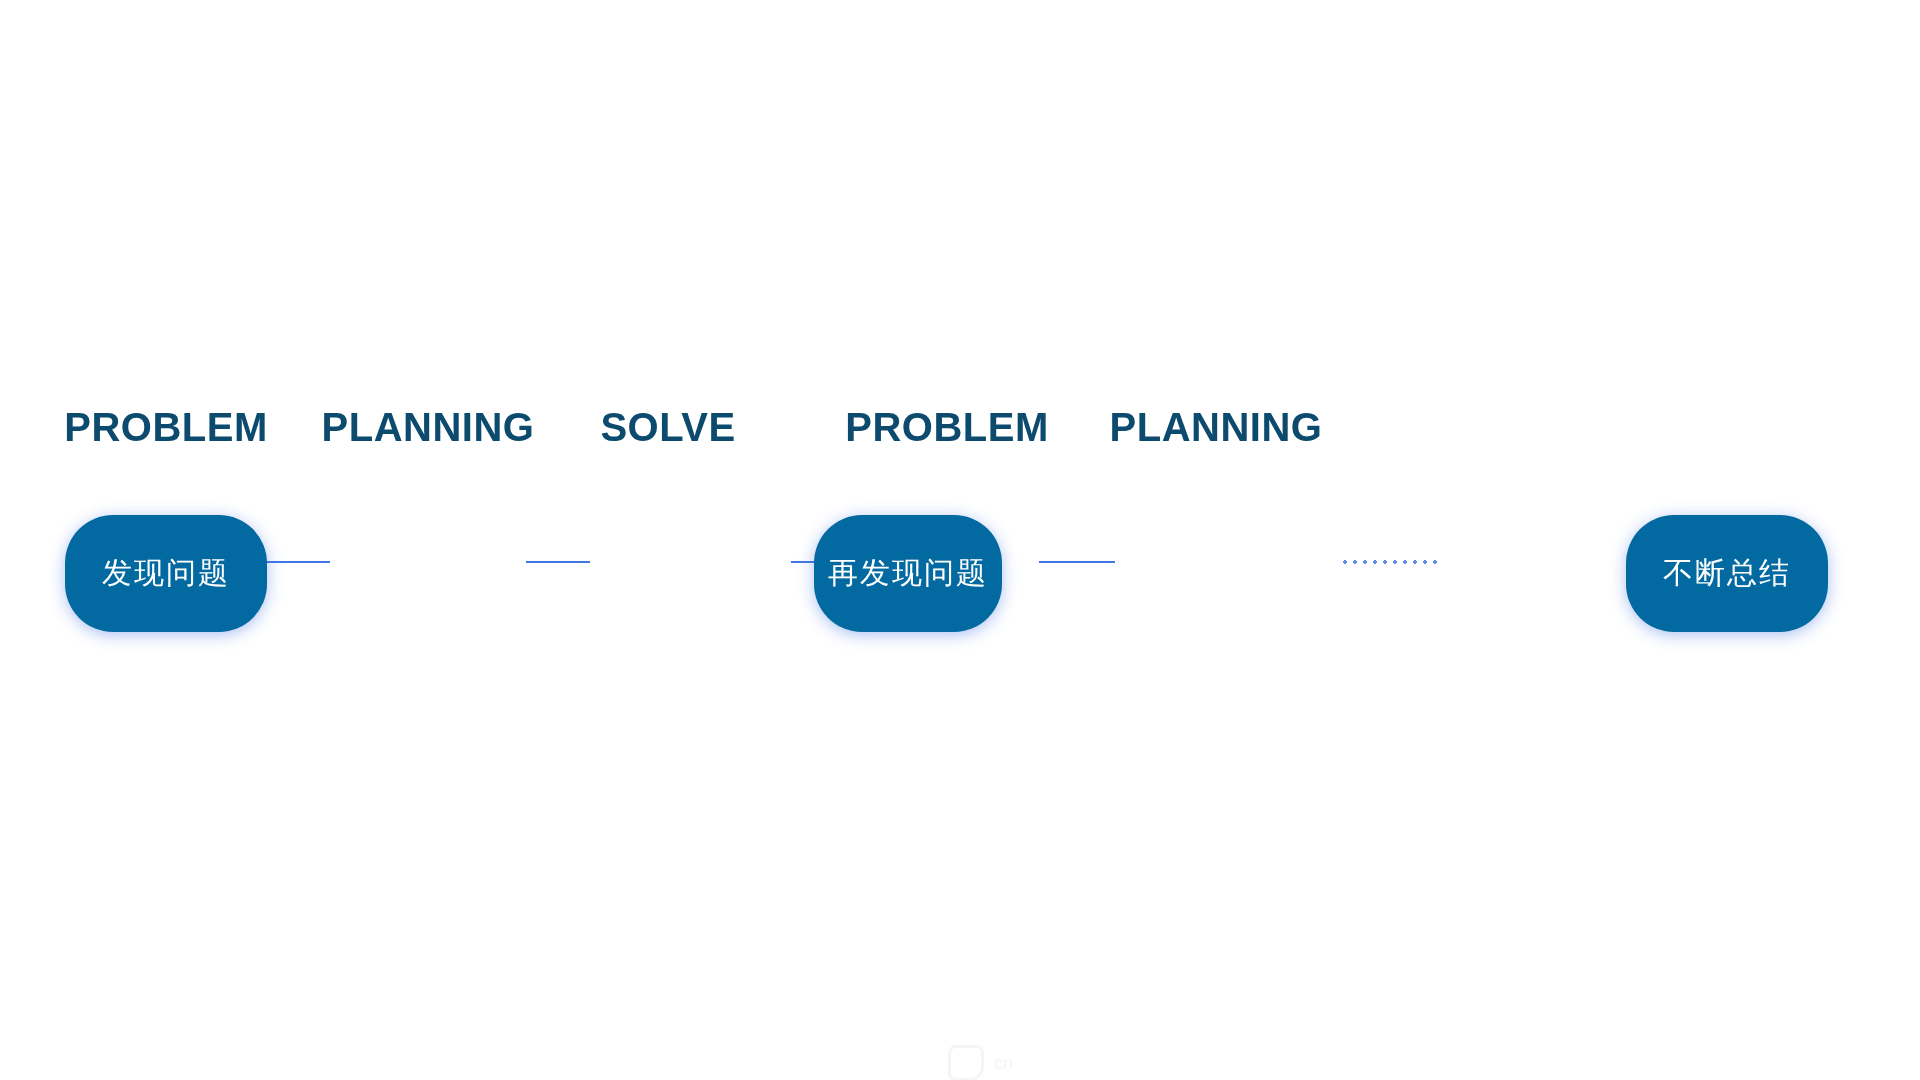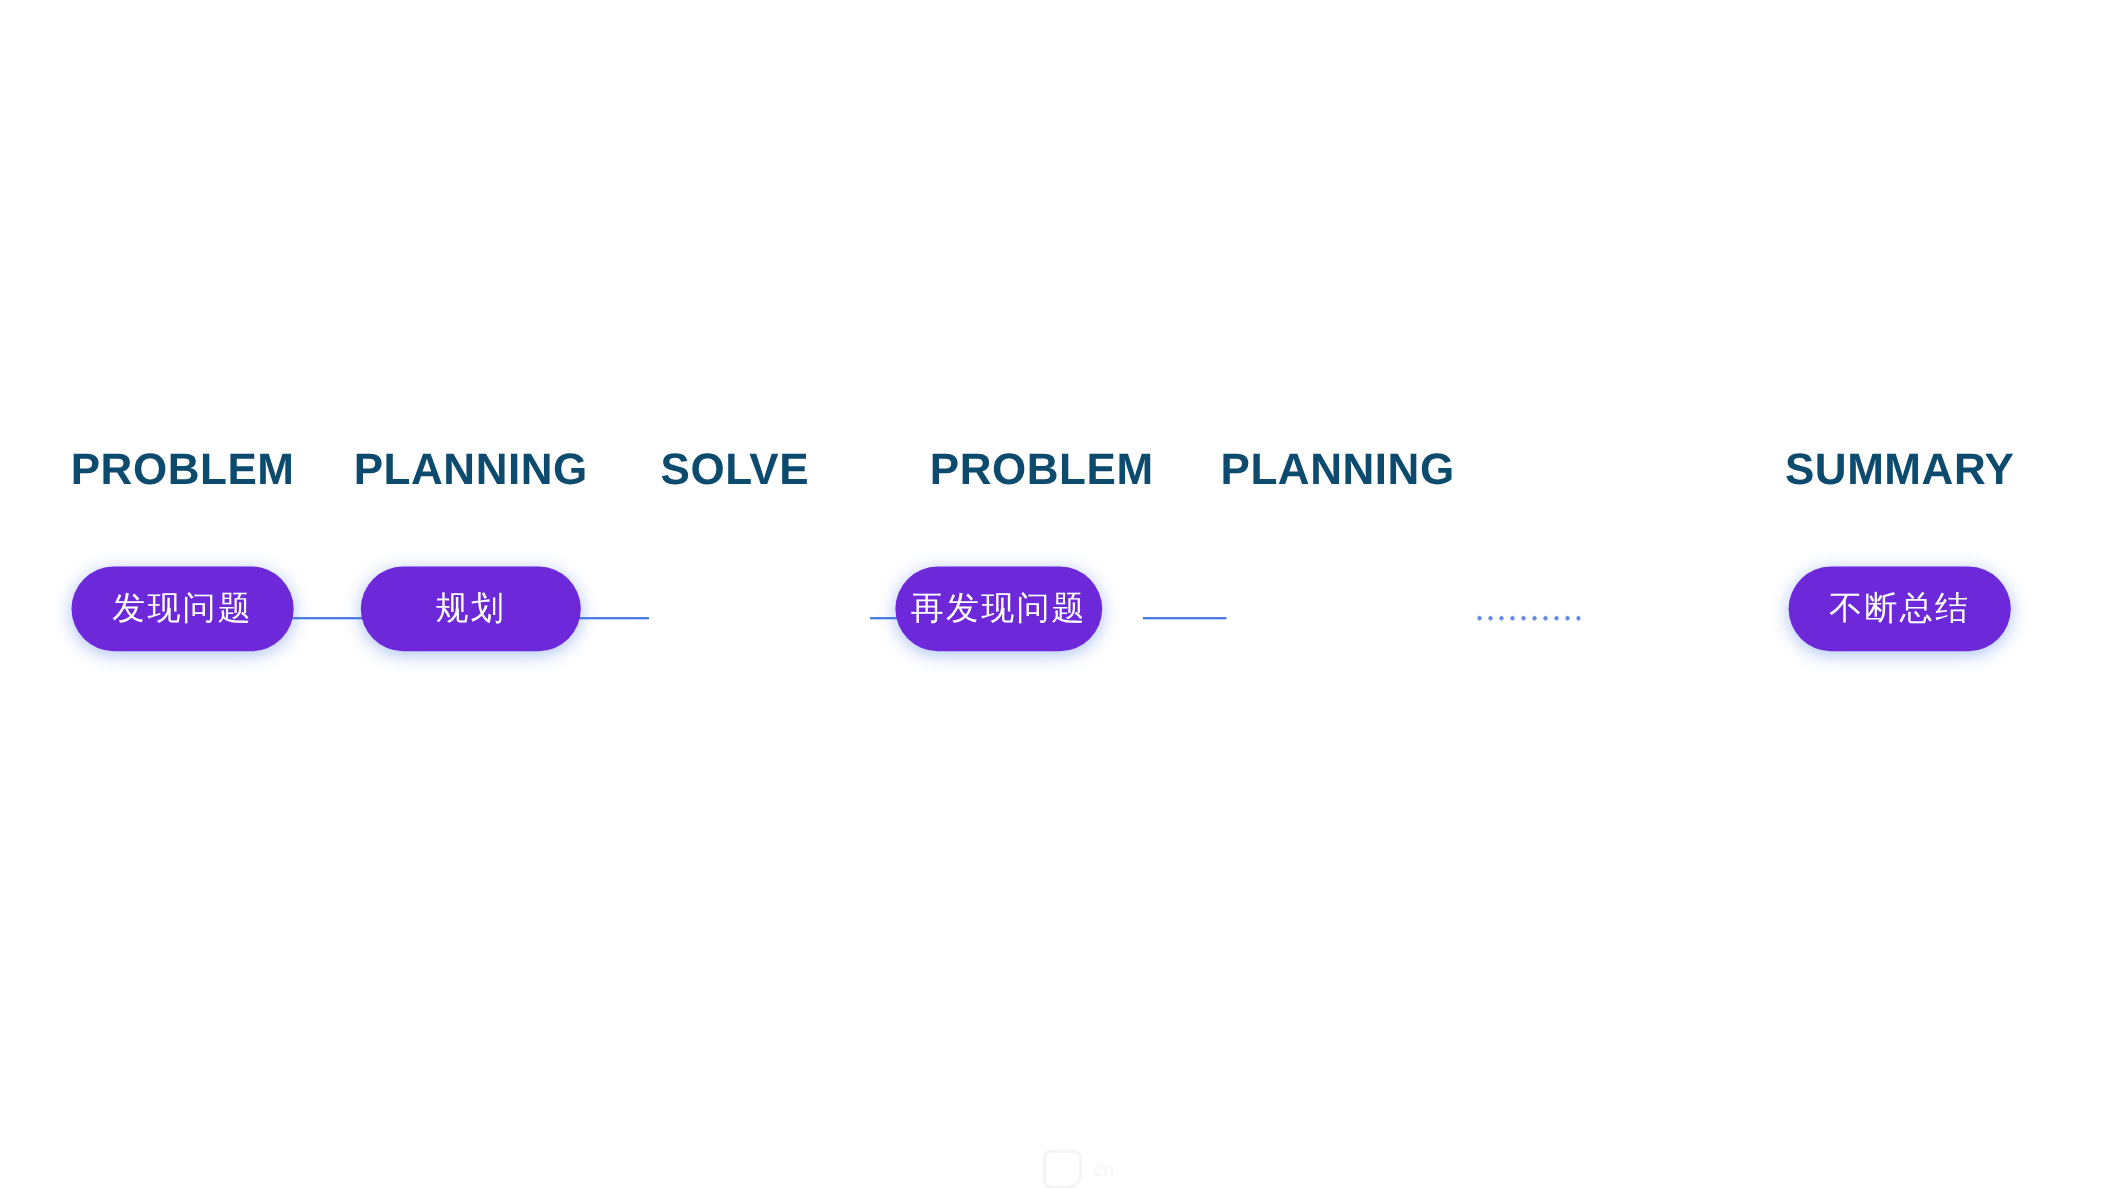--- a/index.html
+++ b/index.html
@@ -22,23 +22,23 @@
     font-size: 40px;
     font-weight: 700;
     letter-spacing: 0.5px;
     color: #0c4a6e;
     white-space: nowrap;
     line-height: 42px;
   }
   .pill {
     position: absolute;
     top: 515px;
-    height: 77px;
+    height: 117px;
     border-radius: 48px;
-    background: #6d28d9;
+    background: #0369a1;
     box-shadow: 0 3px 16px rgba(68, 118, 227, 0.45);
     display: flex;
     align-items: center;
     justify-content: center;
   }
   .pill-label {
     color: #ffffff;
     font-size: 30px;
     font-weight: 400;
     letter-spacing: 2px;
@@ -99,33 +99,29 @@
 </head>
 <body>
 
 <div id="canvas">
 
   <div class="stage-header" id="header-0">PROBLEM</div>
   <div class="stage-header" id="header-1">PLANNING</div>
   <div class="stage-header" id="header-2">SOLVE</div>
   <div class="stage-header" id="header-3">PROBLEM</div>
   <div class="stage-header" id="header-4">PLANNING</div>
-  <div class="stage-header" id="header-5">SUMMARY</div>
 
   <div class="connector" id="connector-0"></div>
   <div class="connector" id="connector-1"></div>
   <div class="connector" id="connector-2"></div>
   <div class="connector" id="connector-3"></div>
   <div class="connector-dotted" id="connector-4"></div>
 
   <div class="pill" id="pill-0">
     <span class="pill-label">发现问题</span>
-  </div>
-  <div class="pill" id="pill-1">
-    <span class="pill-label">规划</span>
   </div>
   <div class="pill" id="pill-3">
     <span class="pill-label">再发现问题</span>
   </div>
   <div class="pill" id="pill-5">
     <span class="pill-label">不断总结</span>
   </div>
 
   <div class="watermark">
     <span class="watermark-glyph"></span>

